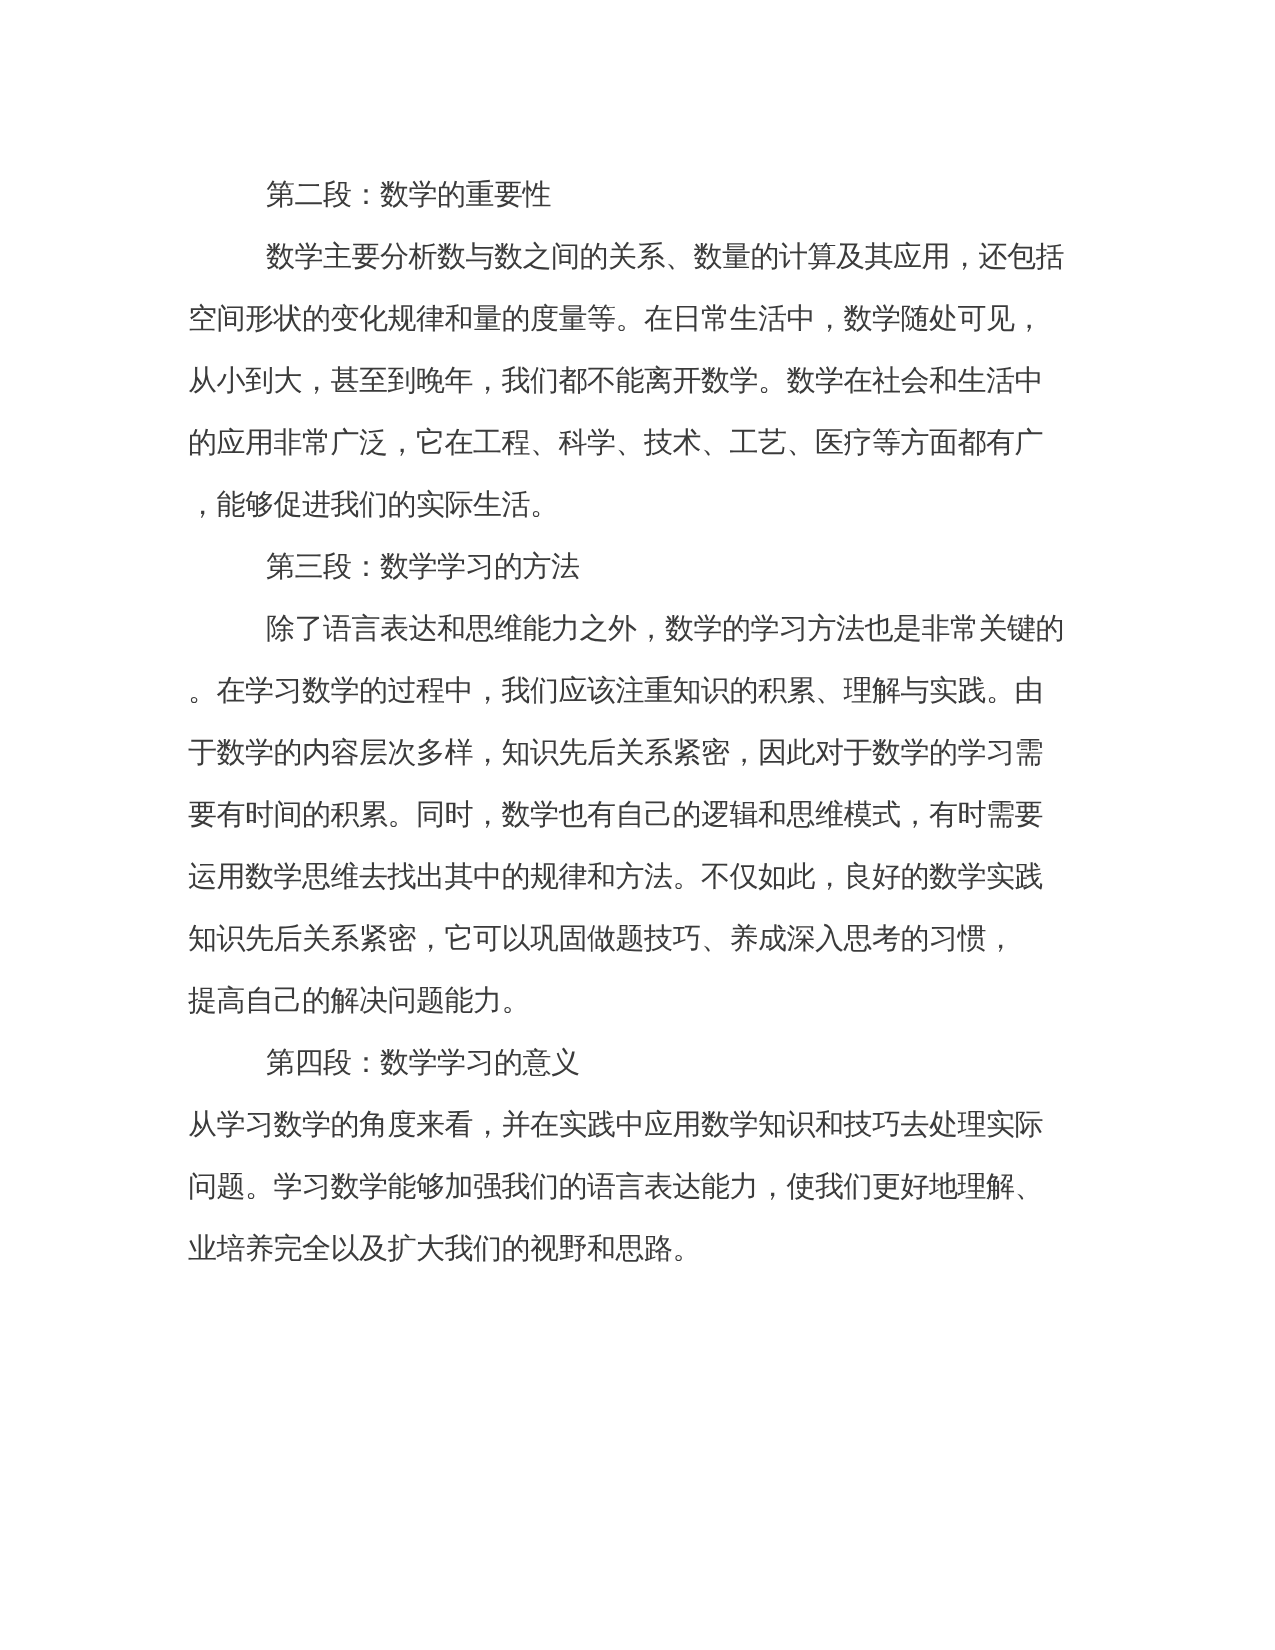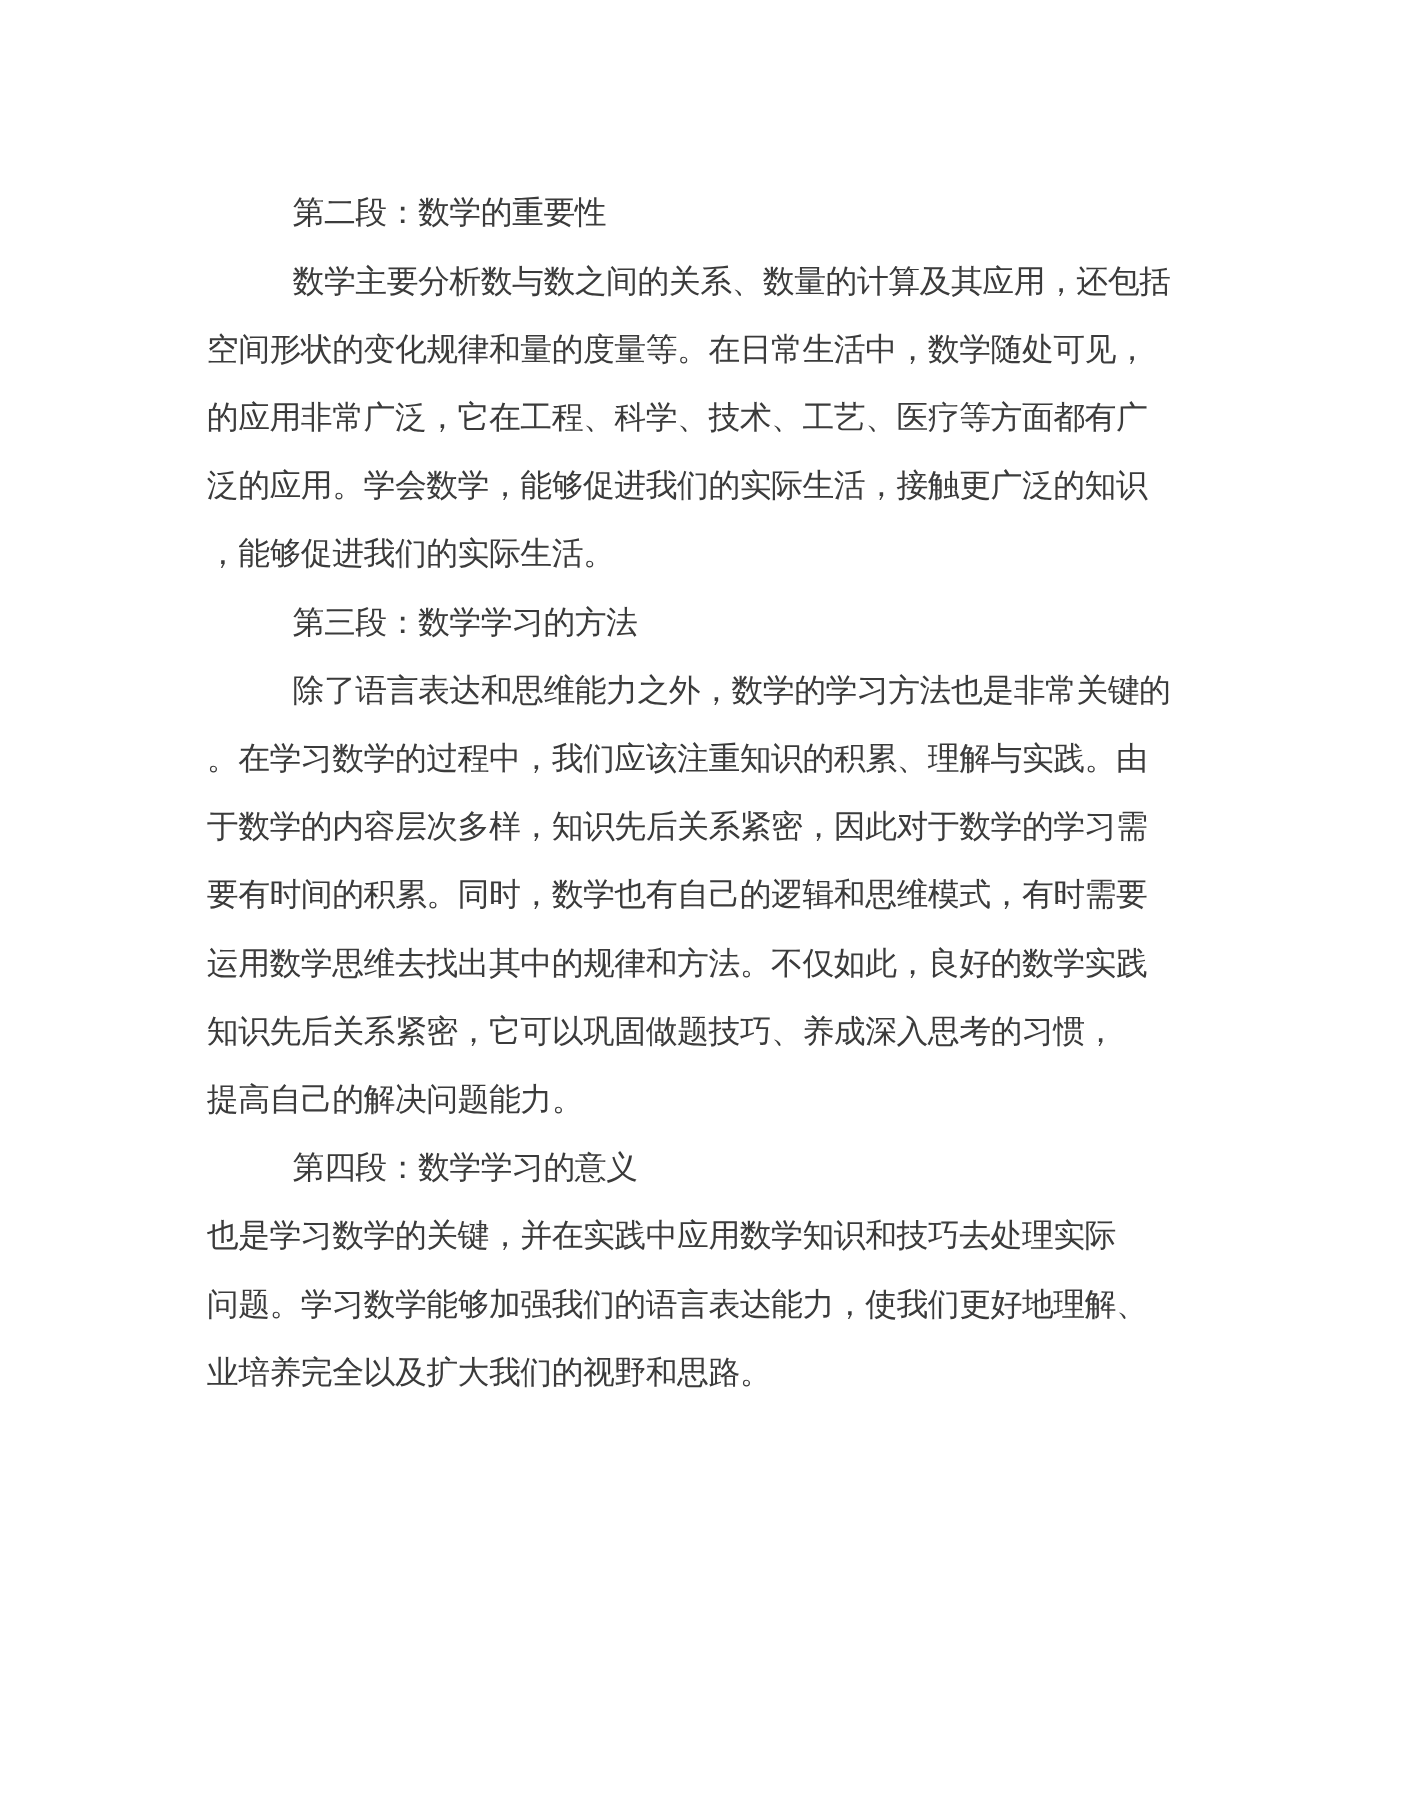--- a/index.html
+++ b/index.html
@@ -34,29 +34,29 @@
   }
 </style>
 </head>
 <body>
 
 <div class="page">
   <div class="textblock">
     <div class="line indent">第二段：数学的重要性</div>
     <div class="line indent">数学主要分析数与数之间的关系、数量的计算及其应用，还包括</div>
     <div class="line">空间形状的变化规律和量的度量等。在日常生活中，数学随处可见，</div>
+    <div class="line">从小到大，甚至到晚年，我们都不能离开数学。数学在社会和生活中</div>
     <div class="line">的应用非常广泛，它在工程、科学、技术、工艺、医疗等方面都有广</div>
-    <div class="line">泛的应用。学会数学，能够促进我们的实际生活，接触更广泛的知识</div>
     <div class="line">，能够促进我们的实际生活。</div>
     <div class="line indent">第三段：数学学习的方法</div>
     <div class="line indent">除了语言表达和思维能力之外，数学的学习方法也是非常关键的</div>
     <div class="line">。在学习数学的过程中，我们应该注重知识的积累、理解与实践。由</div>
     <div class="line">于数学的内容层次多样，知识先后关系紧密，因此对于数学的学习需</div>
     <div class="line">要有时间的积累。同时，数学也有自己的逻辑和思维模式，有时需要</div>
     <div class="line">运用数学思维去找出其中的规律和方法。不仅如此，良好的数学实践</div>
     <div class="line">知识先后关系紧密，它可以巩固做题技巧、养成深入思考的习惯，</div>
     <div class="line">提高自己的解决问题能力。</div>
     <div class="line indent">第四段：数学学习的意义</div>
-    <div class="line">也是学习数学的关键，并在实践中应用数学知识和技巧去处理实际</div>
+    <div class="line">从学习数学的角度来看，并在实践中应用数学知识和技巧去处理实际</div>
     <div class="line">问题。学习数学能够加强我们的语言表达能力，使我们更好地理解、</div>
     <div class="line">业培养完全以及扩大我们的视野和思路。</div>
   </div>
 </div>
 
 </body></html>

